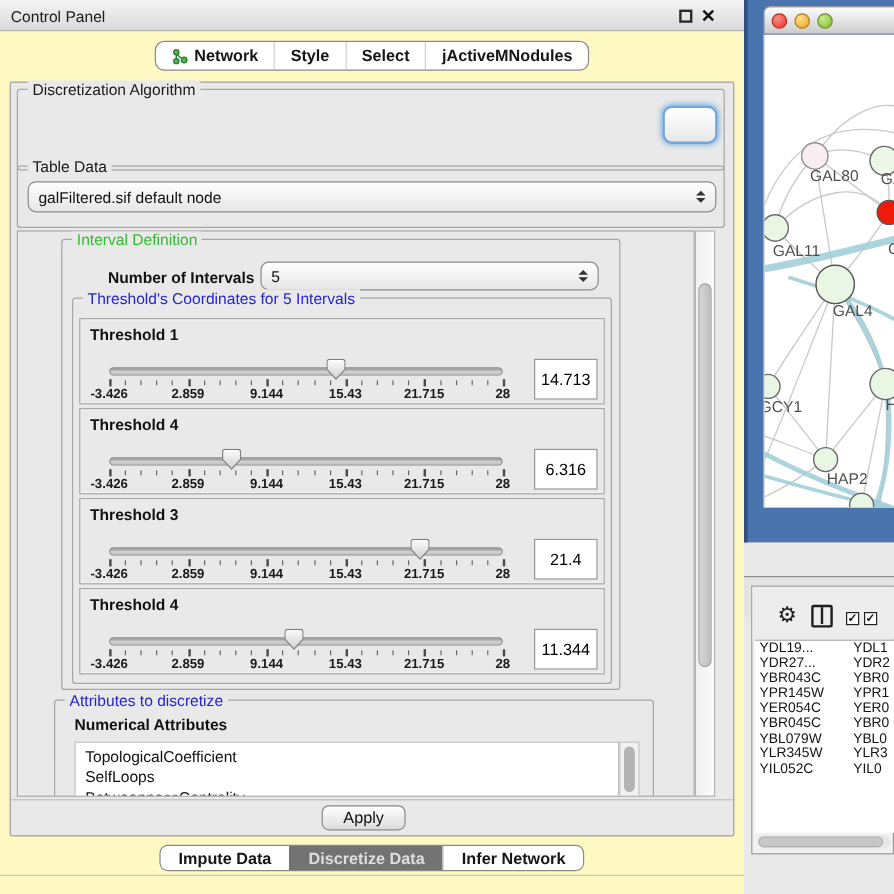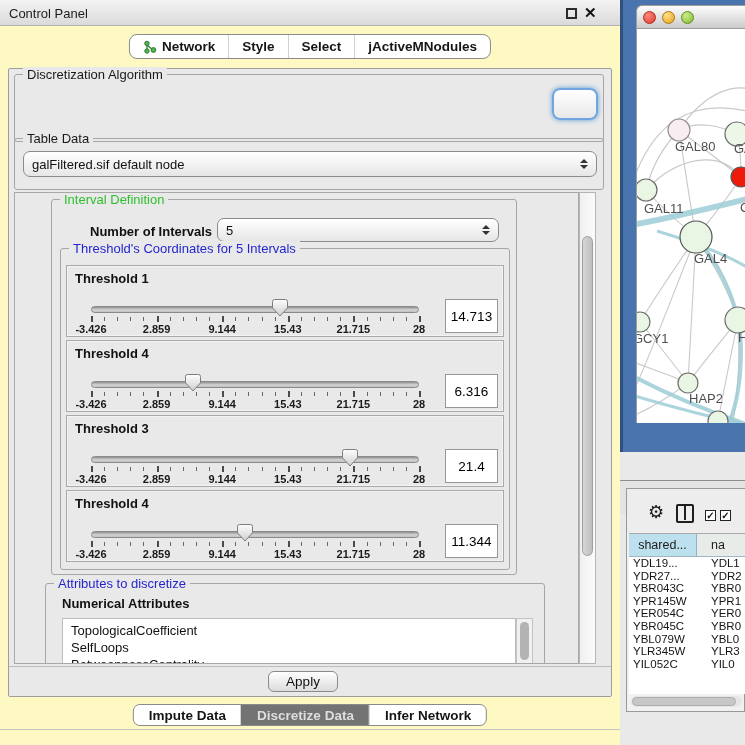--- a/index.html
+++ b/index.html
@@ -501,24 +501,20 @@
     </div>
 
     <div class="tp-box">
       <div class="tp-toolbar">
         <span class="gear">⚙</span>
         <span class="split-icon"></span>
         <span class="chk" style="left:78px;">✓</span>
         <span class="chk" style="left:93px;">✓</span>
       </div>
       <div class="tp-table" id="tp-table">
-          <div class="tp-hrow">
-            <div class="tp-hcell c1">shared...</div>
-            <div class="tp-hcell c2">na</div>
-          </div>
           <div class="tp-row">
             <div class="tp-cell c1">YDL19...</div>
             <div class="tp-cell c2">YDL1</div>
           </div>
           <div class="tp-row">
             <div class="tp-cell c1">YDR27...</div>
             <div class="tp-cell c2">YDR2</div>
           </div>
           <div class="tp-row">
             <div class="tp-cell c1">YBR043C</div>

